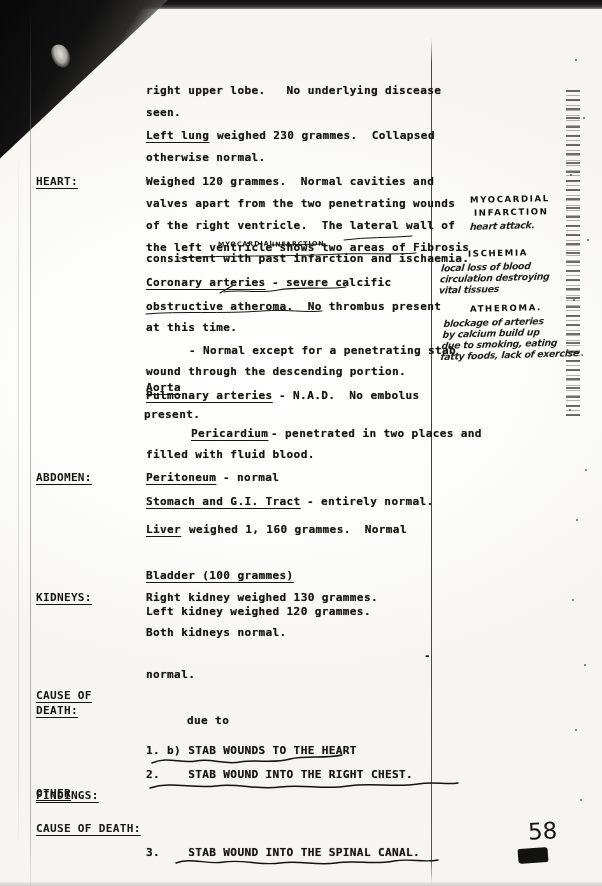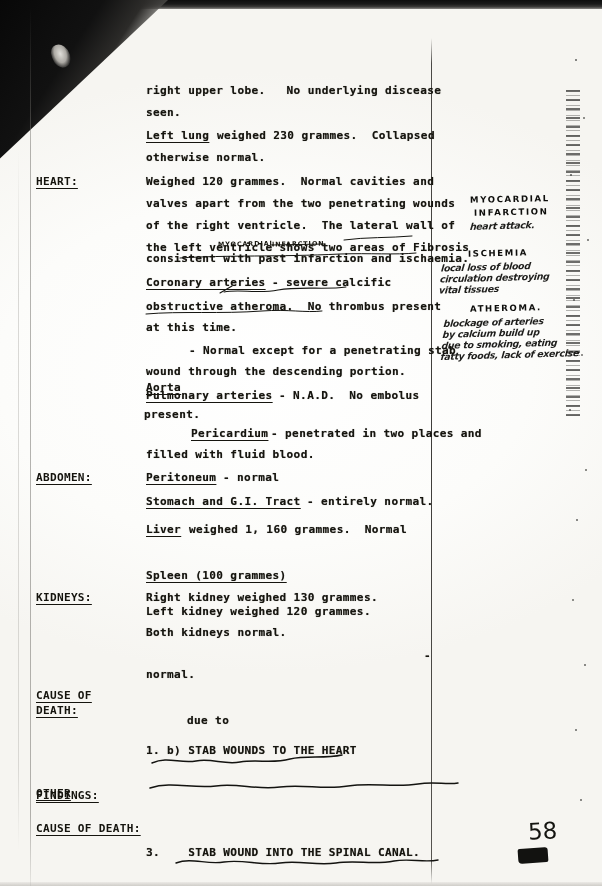--- a/index.html
+++ b/index.html
@@ -228,31 +228,32 @@
 
   <div class="doc-text ul" style="left:146px; top:472px;">Peritoneum</div>
   <div class="doc-text" style="left:216px; top:472px;"> - normal</div>
 
   <div class="doc-text ul" style="left:146px; top:496px;">Stomach and G.I. Tract</div>
   <div class="doc-text" style="left:300px; top:496px;"> - entirely normal.</div>
 
   <div class="doc-text ul" style="left:146px; top:524px;">Liver</div>
   <div class="doc-text" style="left:182px; top:524px;"> weighed 1, 160 grammes.  Normal</div>
 
-  <div class="doc-text ul" style="left:146px; top:570px;">Spleen (100 grammes)</div>
+  <div class="doc-text ul" style="left:146px; top:570px;">Bladder (100 grammes)</div>
 
   <div class="doc-text" style="left:146px; top:592px;">Right kidney weighed 130 grammes.</div>
   <div class="doc-text" style="left:146px; top:606px;">Left kidney weighed 120 grammes.</div>
   <div class="doc-text" style="left:146px; top:627px;">Both kidneys normal.</div>
 
   <div class="doc-text" style="left:417px; top:650px;"> -</div>
   <div class="doc-text" style="left:146px; top:669px;">normal.</div>
 
   <div class="doc-text" style="left:187px; top:715px;">due to</div>
   <div class="doc-text" style="left:146px; top:745px;">1. b) STAB WOUNDS TO THE HEART</div>
+  <div class="doc-text" style="left:146px; top:769px;">2.    STAB WOUND INTO THE RIGHT CHEST.</div>
   <div class="doc-text" style="left:146px; top:847px;">3.    STAB WOUND INTO THE SPINAL CANAL.</div>
 
   <div class="hand-inline" style="left:218px; top:240px;">MYOCARDIAL</div>
   <div class="hand-inline strike" style="left:272px; top:240px;">INFARCTION</div>
 
   <svg class="pen-line" style="left:140px; top:228px;" width="300" height="36">
     <path d="M204,12 C225,9 250,10 272,8" stroke="#141410" stroke-width="1" fill="none" stroke-linecap="round"></path>
     <path d="M40,30 C85,27 140,29 200,26 C230,25 255,27 276,25" stroke="#141410" stroke-width="1" fill="none" stroke-linecap="round"></path>
   </svg>
 

